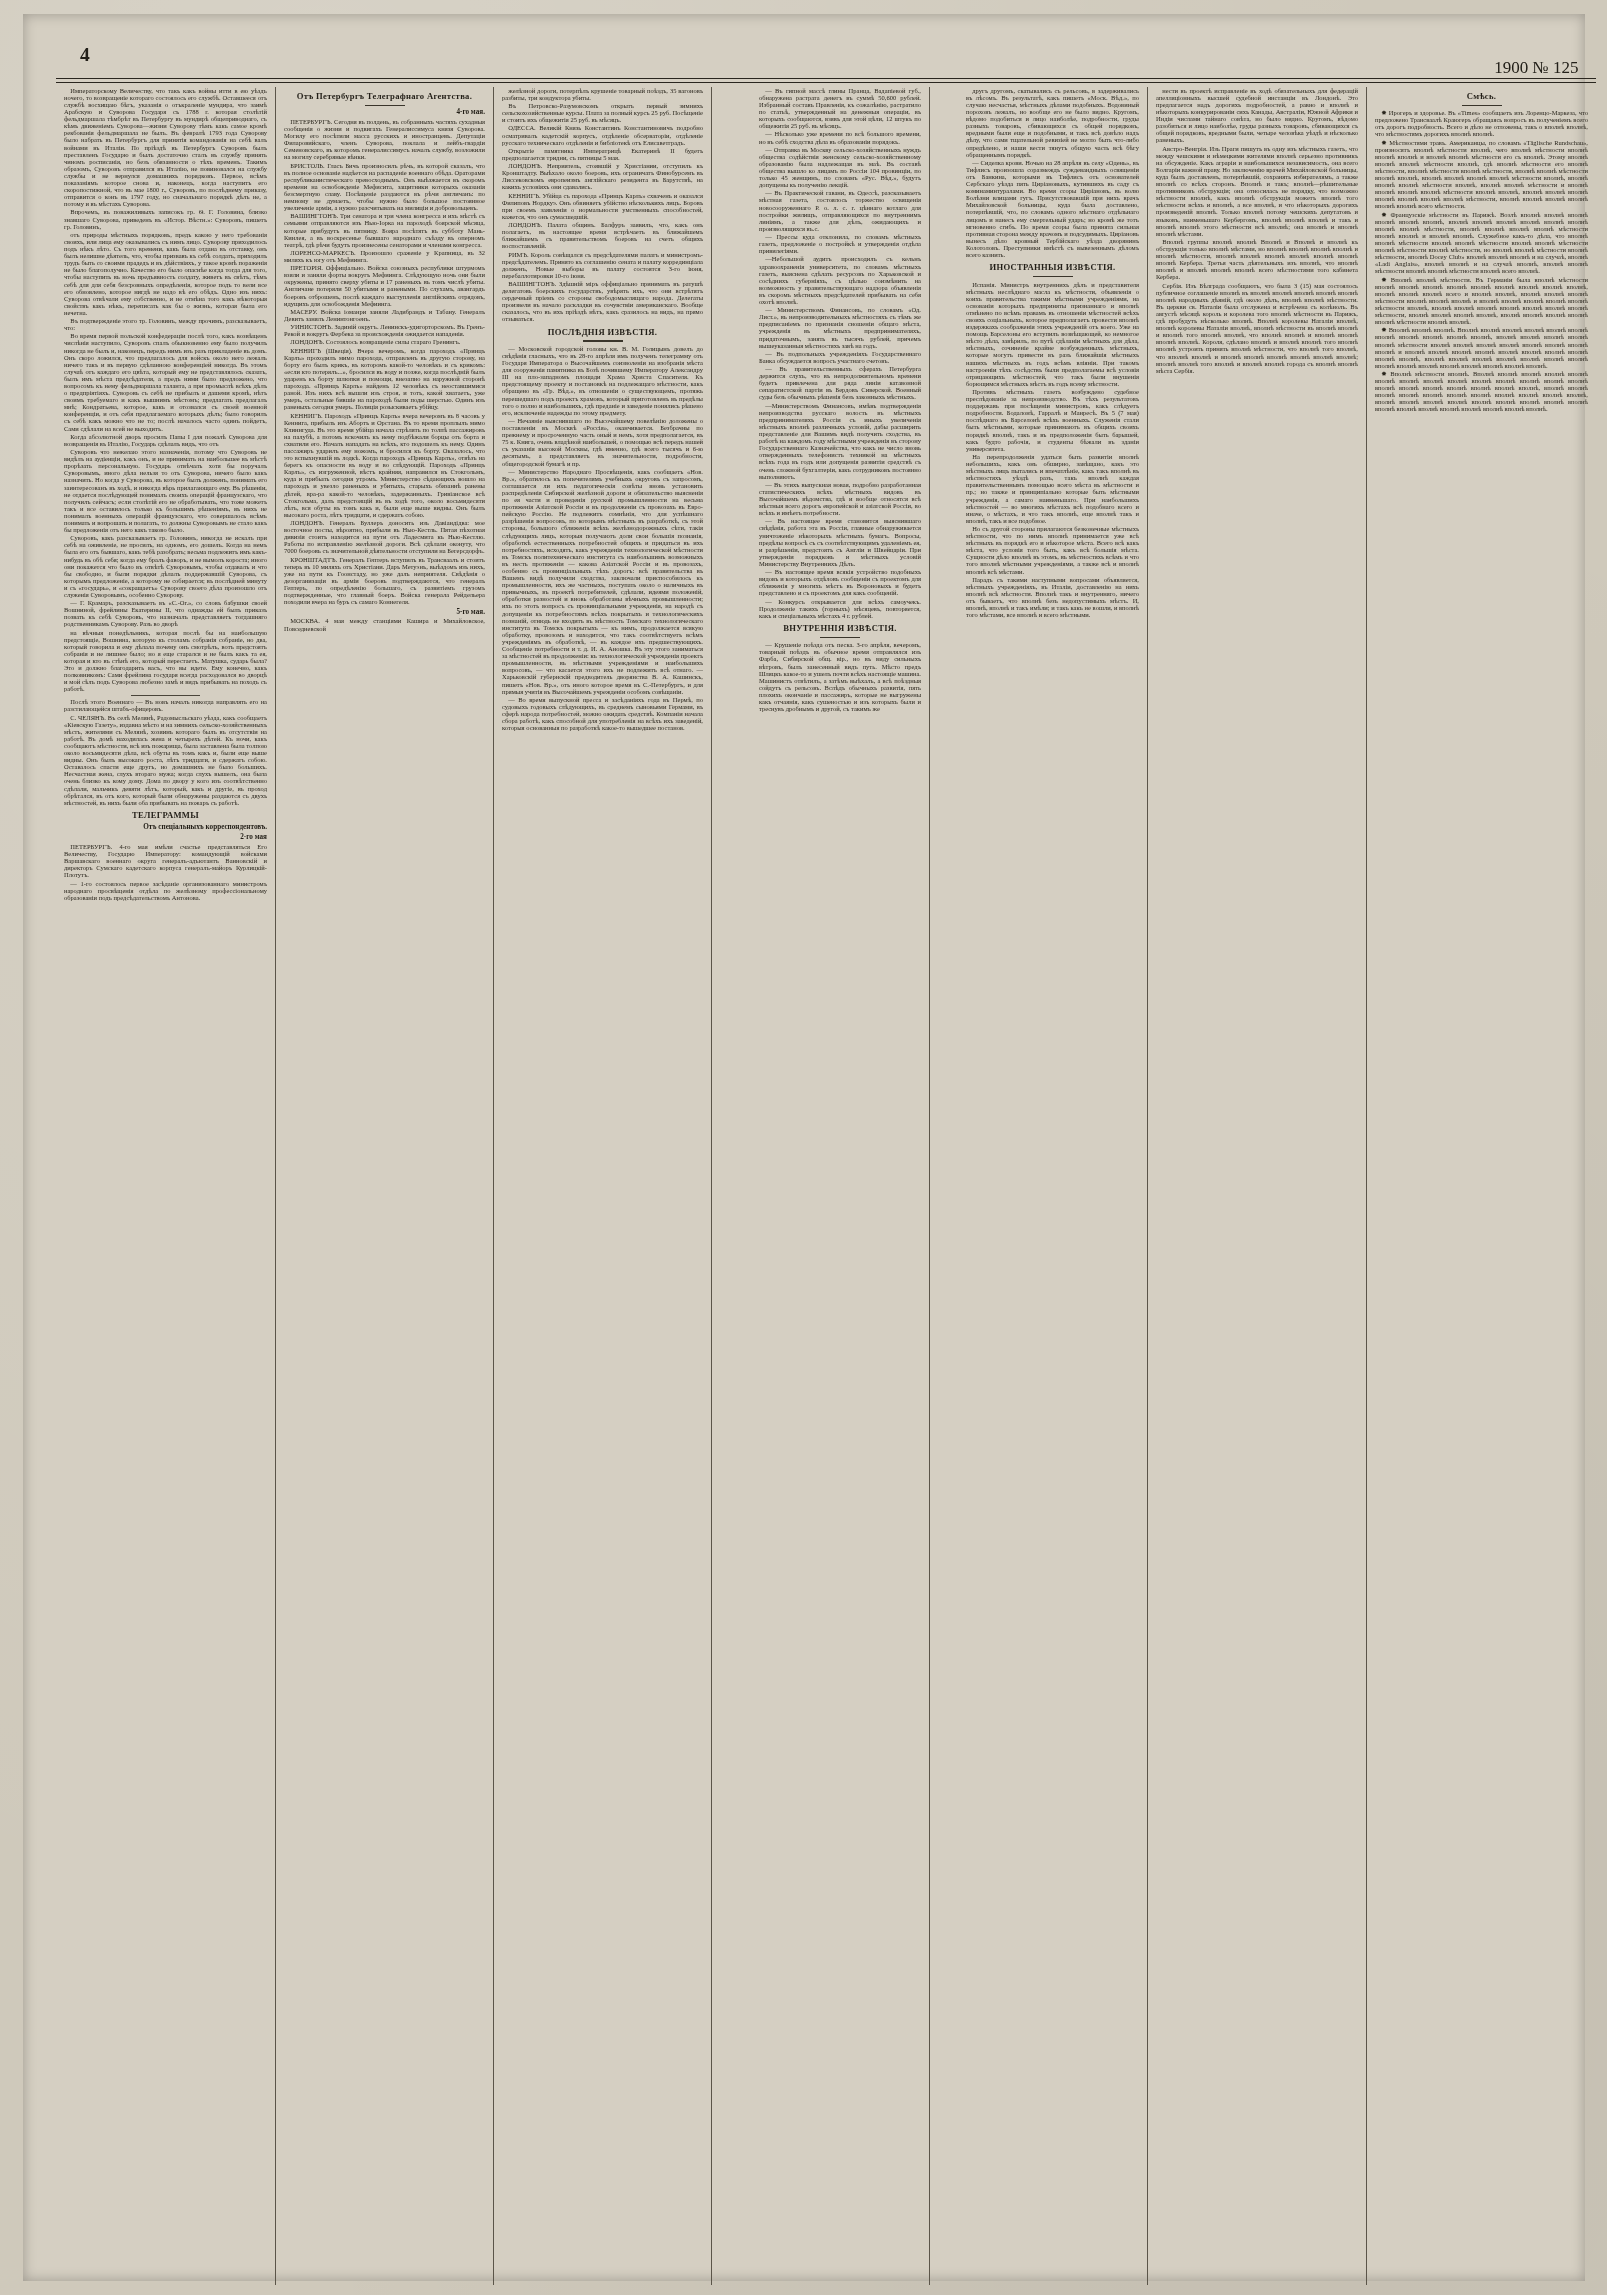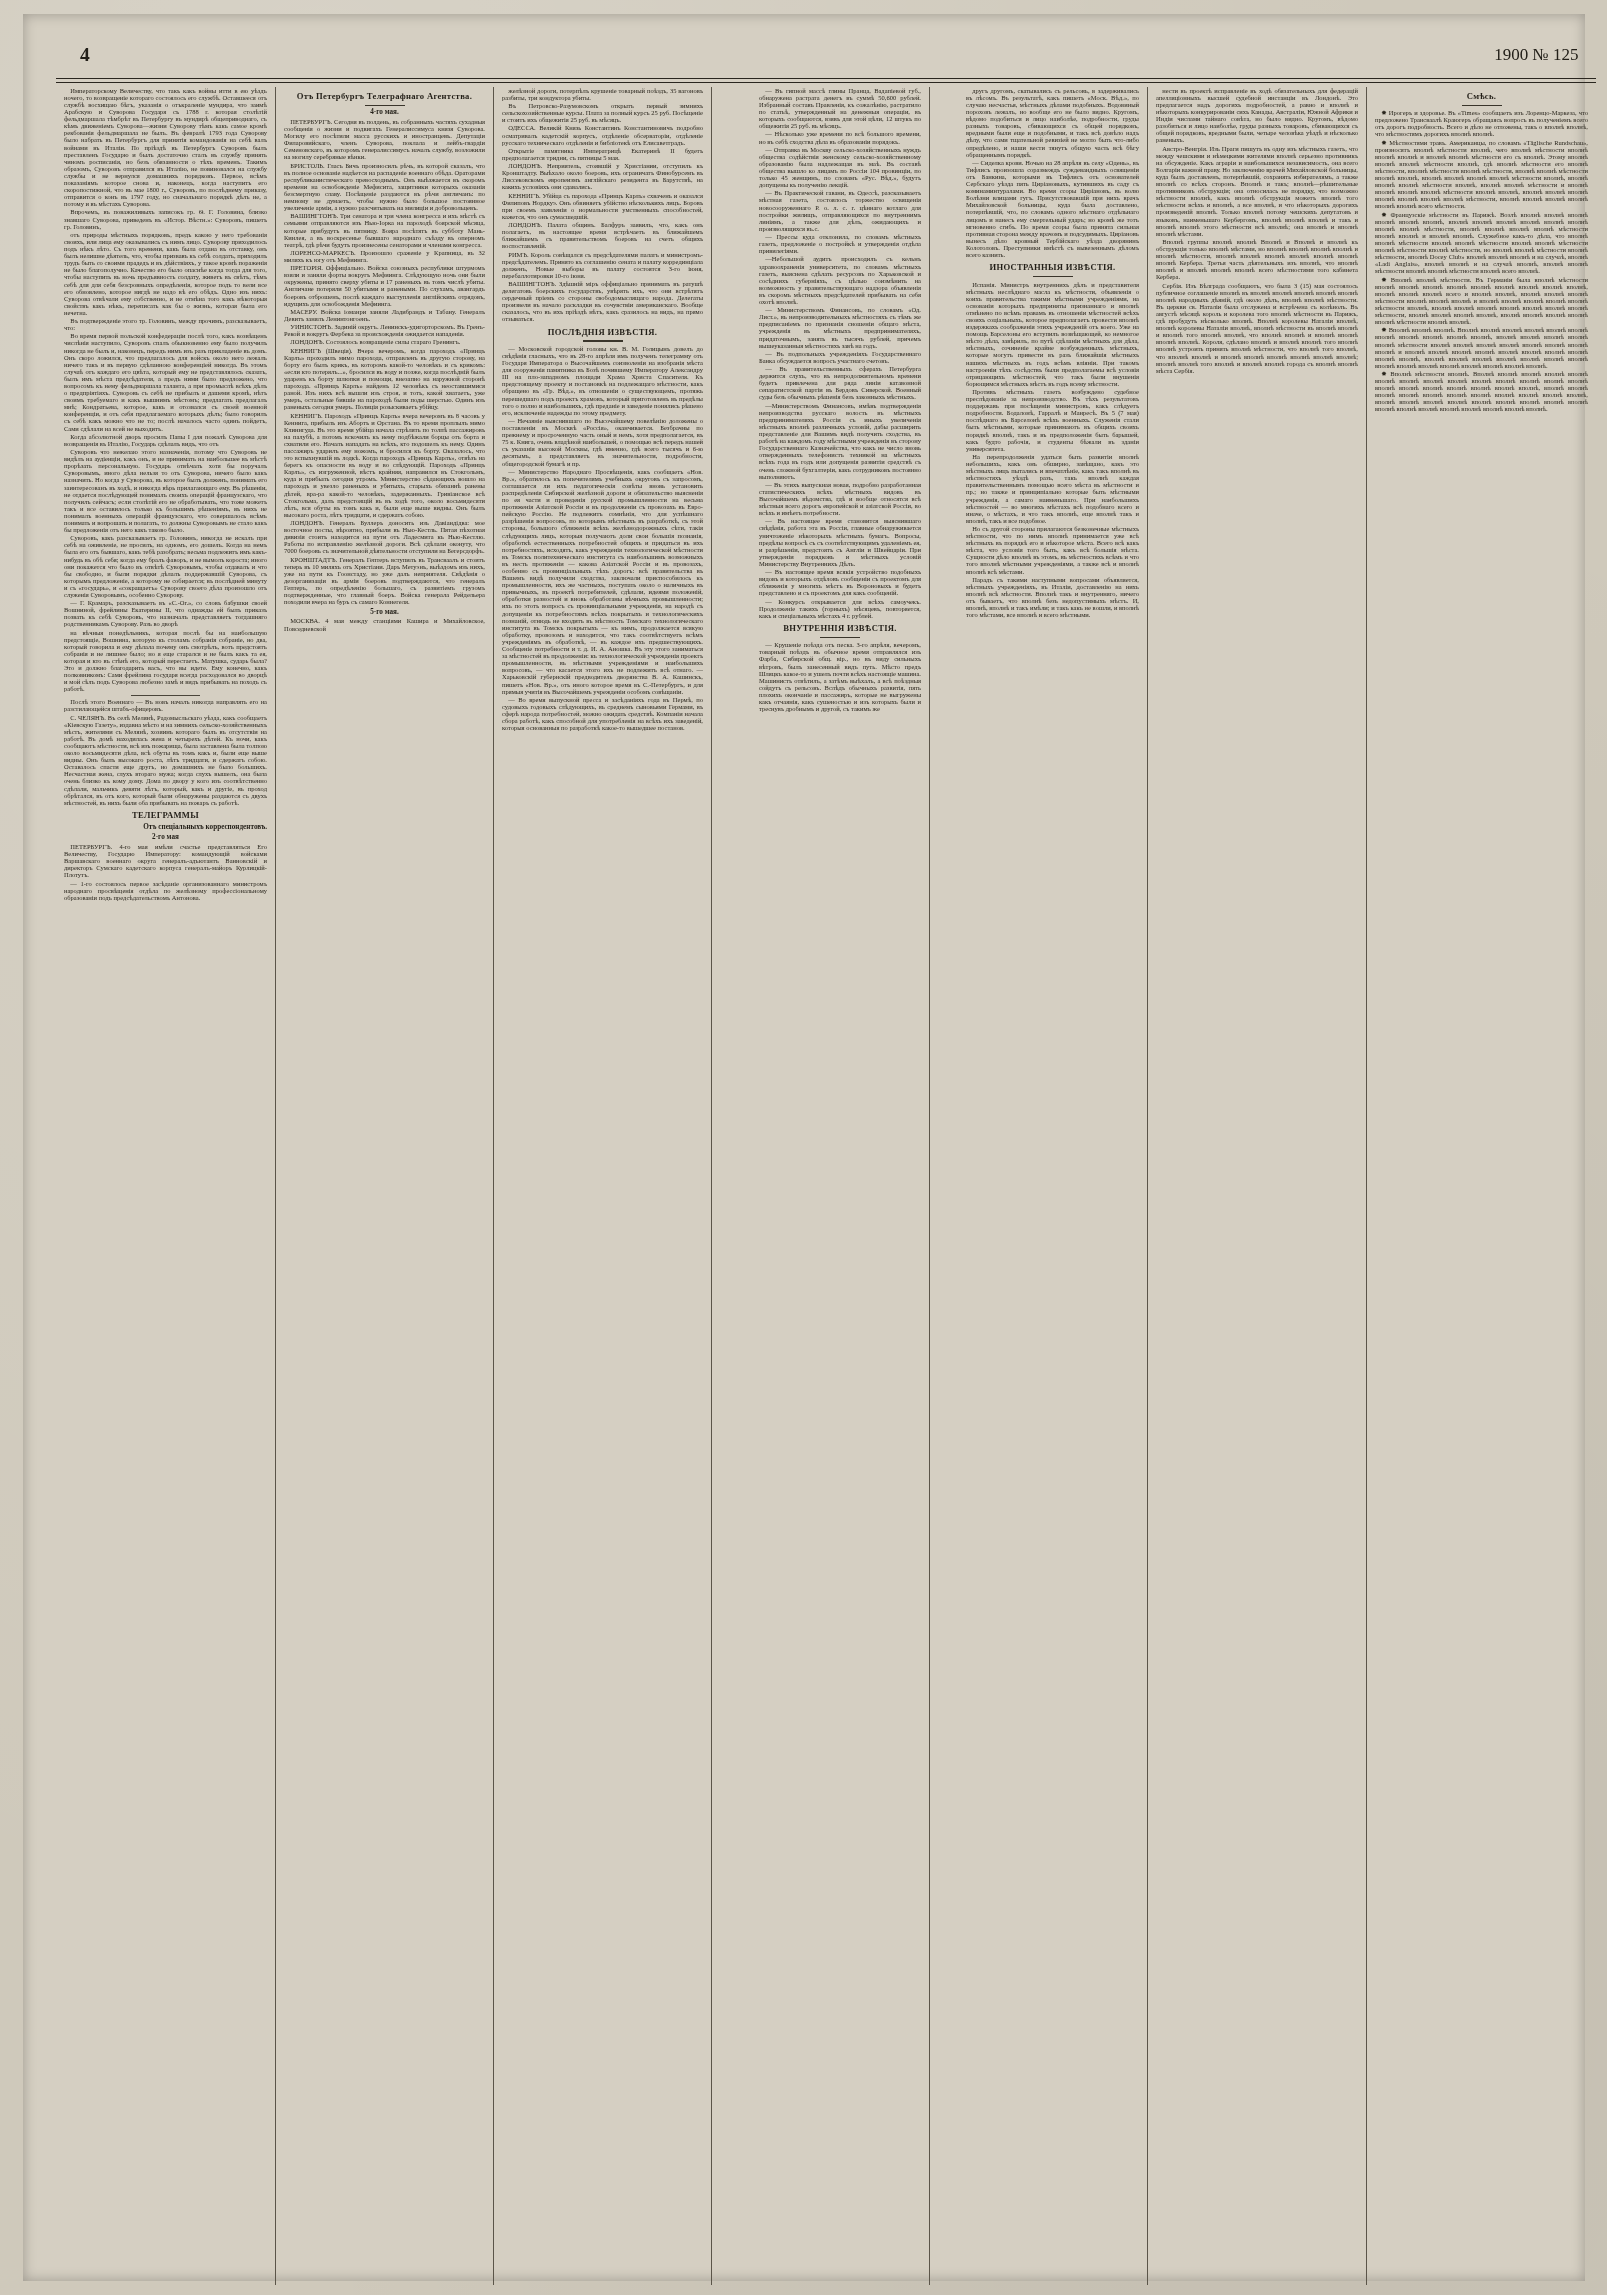--- a/index.html
+++ b/index.html
@@ -24,21 +24,21 @@
   .folio-left{
     position:absolute;left:17px;top:10.3px;font-size:19.5px;font-weight:bold;color:#232019;
     font-family:"Liberation Serif", serif;
   }
   .masthead-title{
     position:absolute;left:0;right:0;top:3.4px;text-align:center;
     font-size:27.5px;letter-spacing:10.3px;font-weight:bold;color:#1e1b15;
     font-family:"Liberation Serif", serif;
   }
   .folio-right{
-    position:absolute;right:11.5px;top:12px;font-size:17px;color:#232019;
+    position:absolute;right:11.5px;top:25px;font-size:17px;color:#232019;
     font-family:"Liberation Serif", serif;
   }
   .rule-top{
     position:absolute;left:33px;top:64px;width:1540px;height:1.7px;background:#2a261f;
   }
   .rule-top2{
     position:absolute;left:33px;top:68px;width:1540px;height:0.6px;background:#2a261f;
   }
 
   
@@ -71,21 +71,21 @@
   }
   .body-text p{margin:0 0 1.1px 0;text-indent:6.3px;}
   .head{
     text-align:center;font-weight:bold;font-size:8.6px;line-height:9.8px;
     margin:5.2px 0 2.3px 0;color:#221e17;letter-spacing:0.3px;
   }
   .subhead{
     text-align:right;font-weight:bold;font-size:7.2px;margin:2.9px 0 1.7px 0;color:#221e17;
   }
   .dateline{
-    text-align:center;font-weight:bold;font-size:7.2px;margin:3.4px 0 1.7px 0;color:#221e17;
+    text-align:right;font-weight:bold;font-size:7.2px;margin:3.4px 0 1.7px 0;color:#221e17;
   }
   .hr-short{
     width:40px;height:1.1px;background:#3a352b;margin:2.9px auto 3.4px auto;
   }
   .hr-thin{
     width:69px;height:0.6px;background:#4a453a;margin:2.3px auto 2.9px auto;
   }
   .col-inner{position:relative;}
 </style>
 </head>

